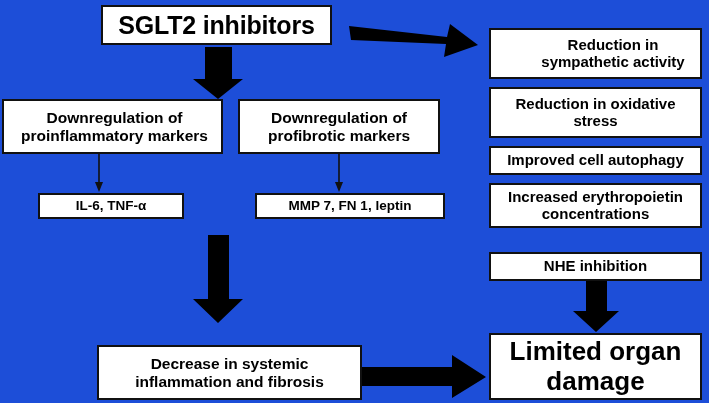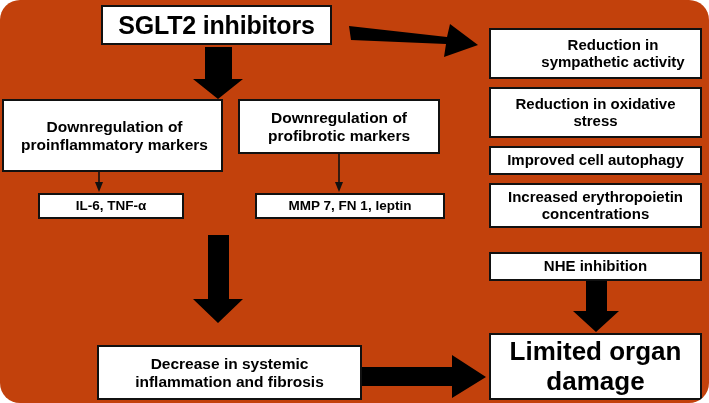--- a/index.html
+++ b/index.html
@@ -4,24 +4,23 @@
 <style>
   html, body {
     margin: 0;
     padding: 0;
     background: #ffffff;
   }
   #diagram-root {
     position: relative;
     width: 709px;
     height: 403px;
-    background: #c2410c;
+    background: #1d4ed8;
     font-family: "Liberation Sans", sans-serif;
     overflow: hidden;
-    border-radius: 20px;
   }
   .box {
     position: absolute;
     box-sizing: border-box;
     border: 2px solid #111111;
     background: #ffffff;
     display: flex;
     align-items: center;
     justify-content: center;
     text-align: center;
@@ -91,21 +90,21 @@
 
     <polygon class="blockarrow" points="362,367 452,367 452,355 486,377 452,398 452,386 362,386"></polygon>
 
     <polygon class="blockarrow" points="586,281 607,281 607,311 619,311 596,332 573,311 586,311"></polygon>
   </svg>
 
   <div class="box box-title" style="left:101px; top:5px; width:231px; height:40px;">
     <span>SGLT2 inhibitors</span>
   </div>
 
-  <div class="box box-lvl2" style="left:2px; top:99px; width:221px; height:73px;padding-left:8px;">
+  <div class="box box-lvl2" style="left:2px; top:99px; width:221px; height:55px;padding-left:8px;">
     <span>Downregulation of proinflammatory markers</span>
   </div>
 
   <div class="box box-lvl2" style="left:238px; top:99px; width:202px; height:55px;">
     <span>Downregulation of profibrotic markers</span>
   </div>
 
   <div class="box box-marker" style="left:26px; top:193px; width:146px; height:26px;">
     <span>IL-6, TNF-α</span>
   </div>

